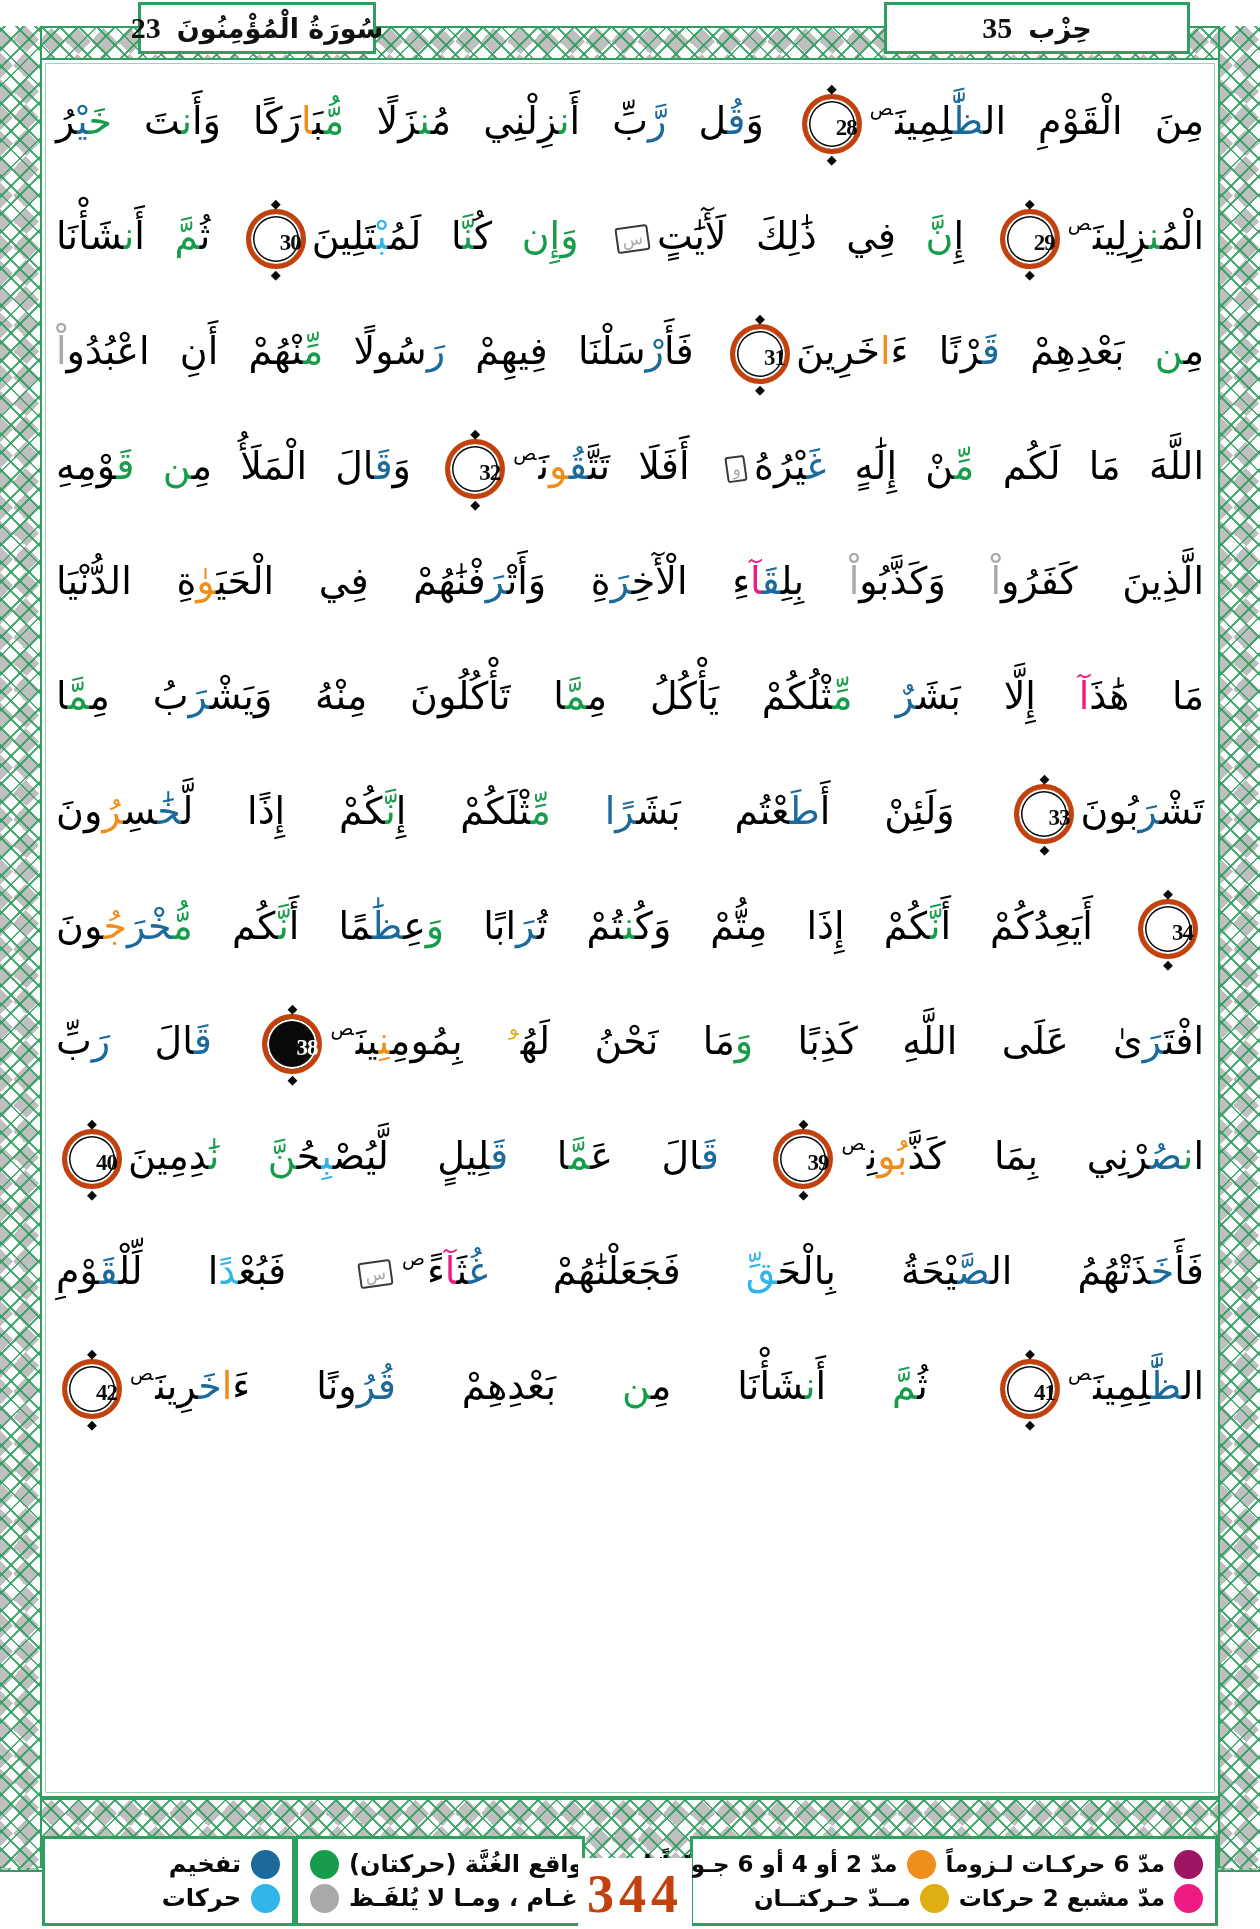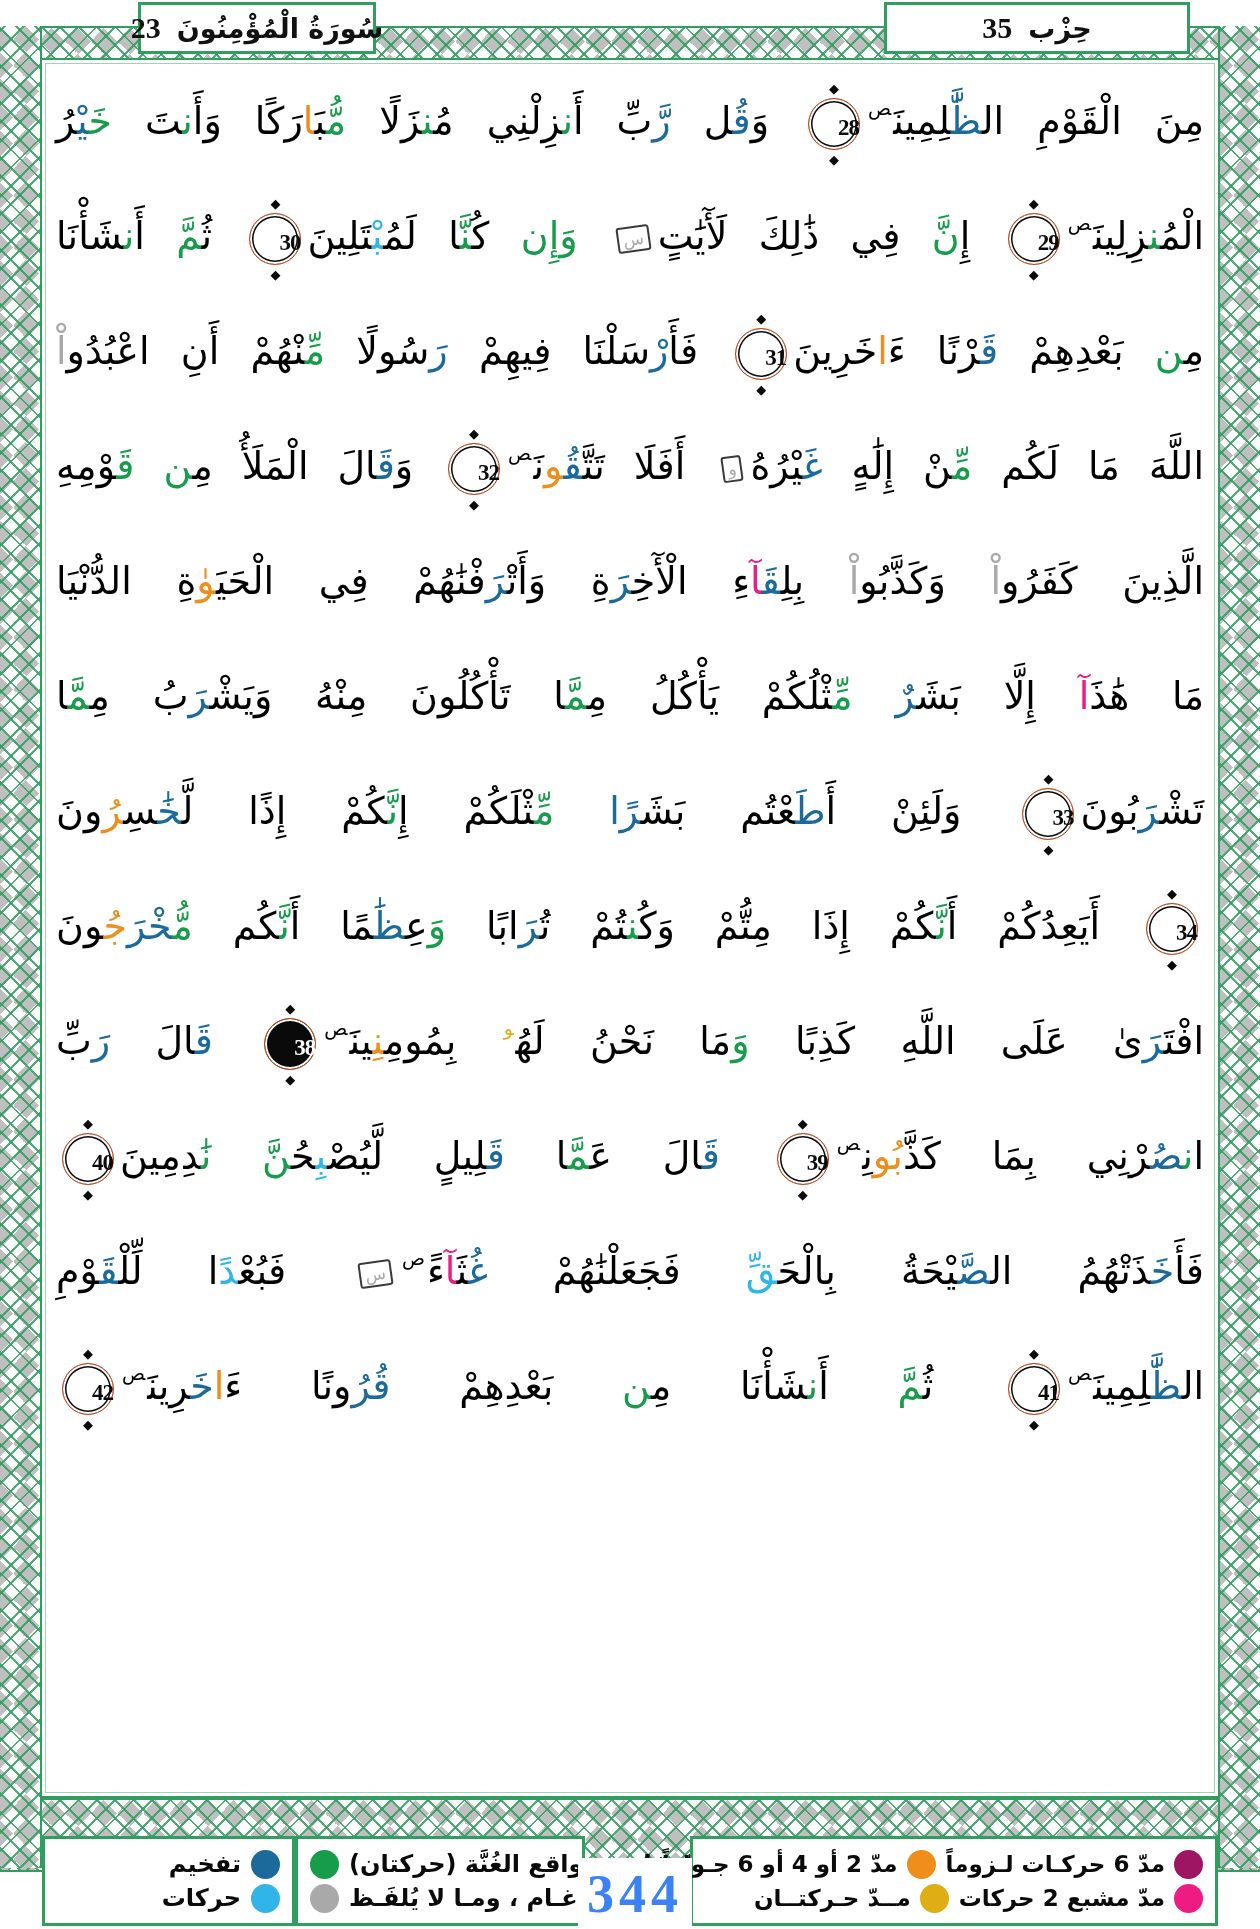--- a/index.html
+++ b/index.html
@@ -35,21 +35,21 @@
   #quran-lines{position:absolute;inset:4px 14px;}
   .qline{direction:rtl;height:115px;line-height:115px;font-size:38px;color:#000;
          text-align:justify;text-align-last:justify;white-space:normal;overflow:visible;}
   .qline span{white-space:pre-wrap;}
   .sm{font-size:19px;vertical-align:text-top;line-height:1;margin:0 2px;}
   .bx{display:inline-block;border:2px solid #3a3a3a;border-radius:3px;font-size:17px;line-height:22px;
       padding:0 4px;vertical-align:middle;margin:0 8px;transform:rotate(-8deg);}
 
   
   .med{display:inline-block;position:relative;width:50px;height:50px;line-height:46px;margin:0 6px;
-       border:1px solid #c2410c;border-radius:50%;background:#fff;text-align:center;vertical-align:middle;
+       border:5px solid #c2410c;border-radius:50%;background:#fff;text-align:center;vertical-align:middle;
        box-shadow:inset 0 0 0 2px #fff, inset 0 0 0 3.5px #0a0a0a;}
   .med .num{font-family:"Liberation Serif",serif;font-weight:bold;font-size:23px;color:#0a0a0a;
             direction:ltr;unicode-bidi:embed;letter-spacing:-1px;}
   .med::before{content:"◆";position:absolute;top:-17px;left:50%;transform:translateX(-50%);font-size:13px;line-height:1;color:#0a0a0a;}
   .med::after{content:"◆";position:absolute;bottom:-17px;left:50%;transform:translateX(-50%);font-size:13px;line-height:1;color:#0a0a0a;}
   .med.filled{background:#0a0a0a;}
   .med.filled .num{color:#fff;}
 
   
   .lbox{position:absolute;top:1836px;height:90px;background:#fff;border:3px solid #2f9e5f;box-sizing:border-box;
@@ -59,21 +59,21 @@
   .dot{width:29px;height:29px;border-radius:50%;flex:0 0 auto;}
   .llabel{font-size:24px;font-weight:bold;color:#0a0a0a;white-space:nowrap;}
   #legend-left{left:42px;width:253px;}
   #legend-middle{left:295px;width:290px;}
   #legend-right{left:690px;width:528px;}
   #legend-right .pair{display:flex;align-items:center;gap:9px;direction:rtl;flex:1 1 50%;}
   #legend-right .llabel{font-size:23px;}
 
   .pagenum{position:absolute;left:578px;top:1858px;width:114px;height:71px;background:#fff;z-index:6;
            display:flex;align-items:center;justify-content:center;
-           font-family:"Liberation Serif",serif;font-weight:bold;font-size:54px;color:#3b82f6;letter-spacing:5px;}
+           font-family:"Liberation Serif",serif;font-weight:bold;font-size:54px;color:#c2410c;letter-spacing:5px;}
 </style>
 </head>
 <body>
 
 <div class="page">
 
   <div class="b-top lace"></div>
   <div class="b-bottom lace"></div>
   <div class="b-left lace"></div>
   <div class="b-right lace"></div>

